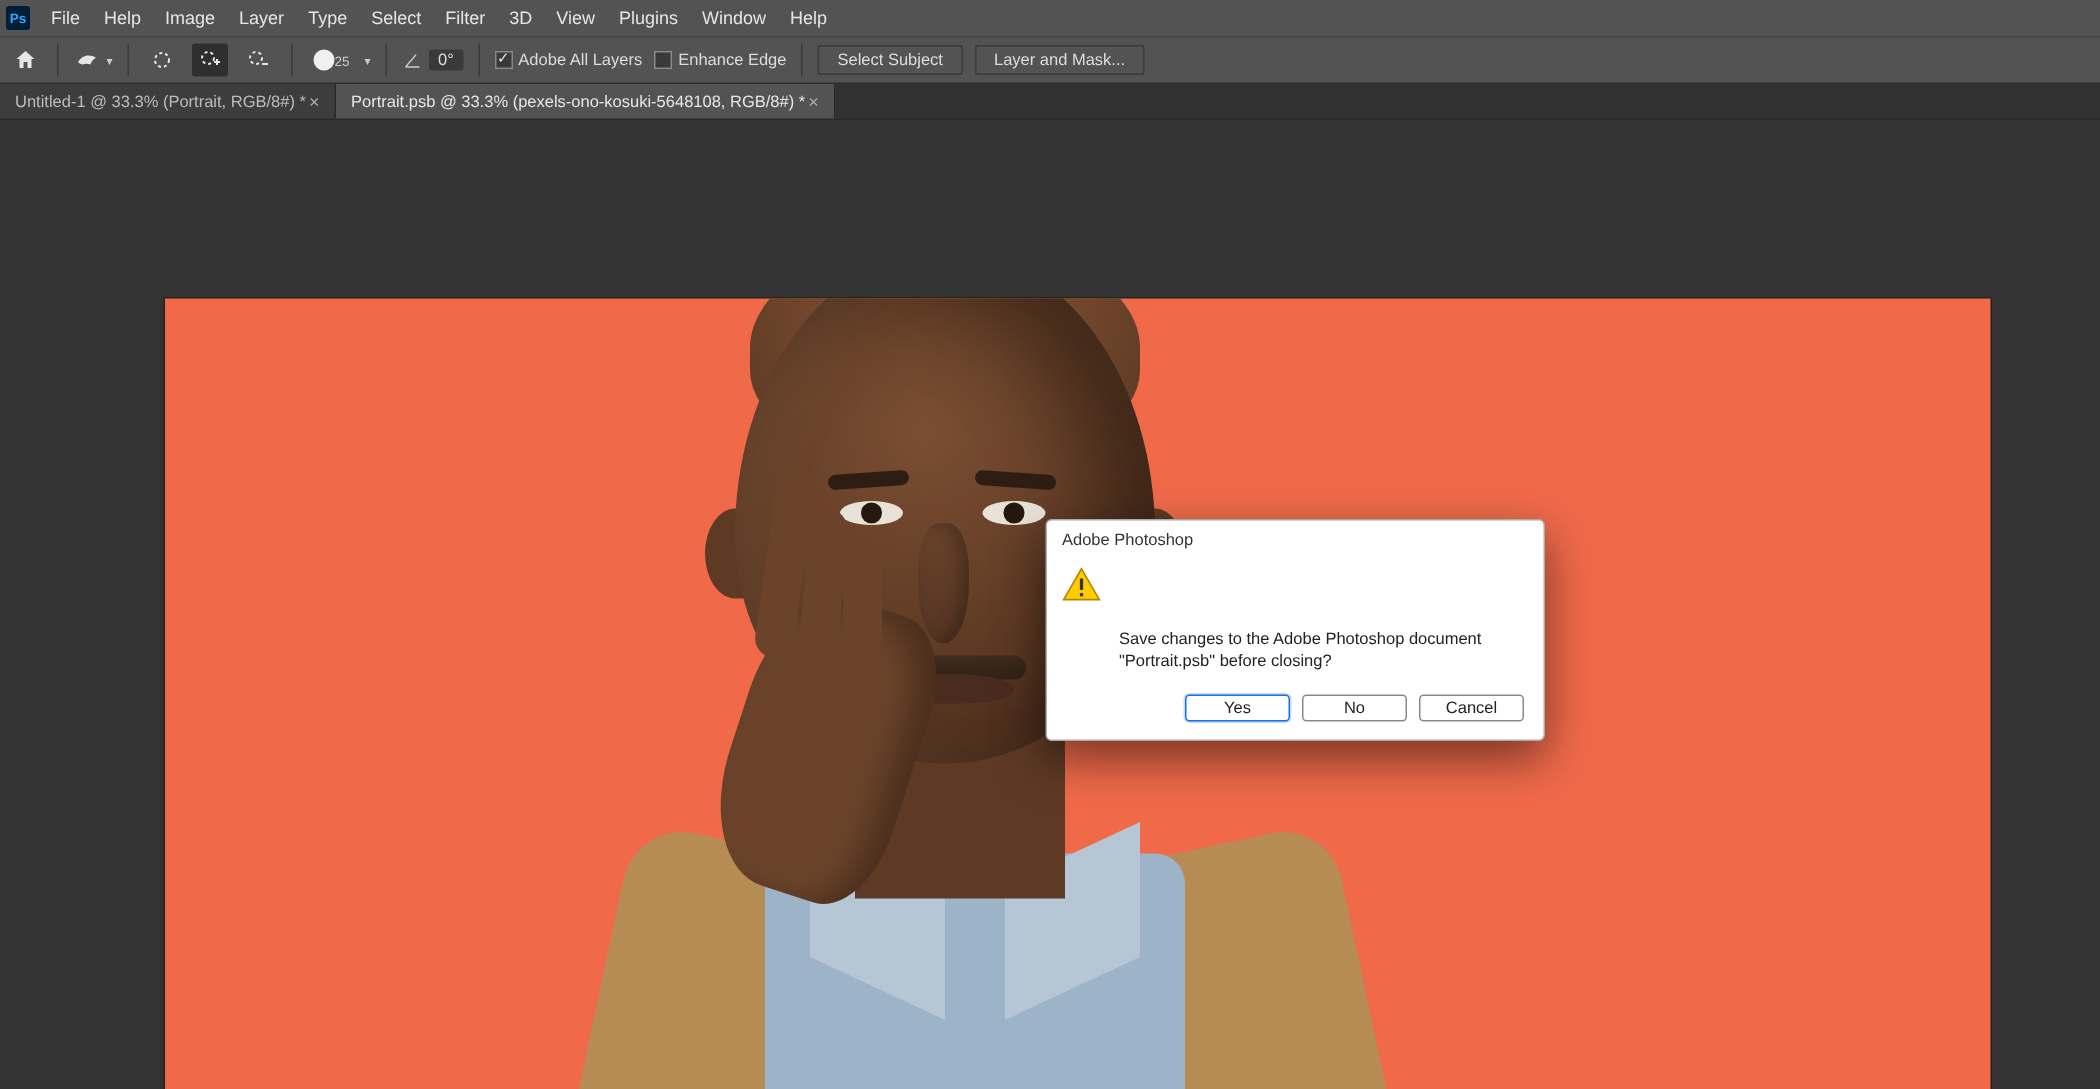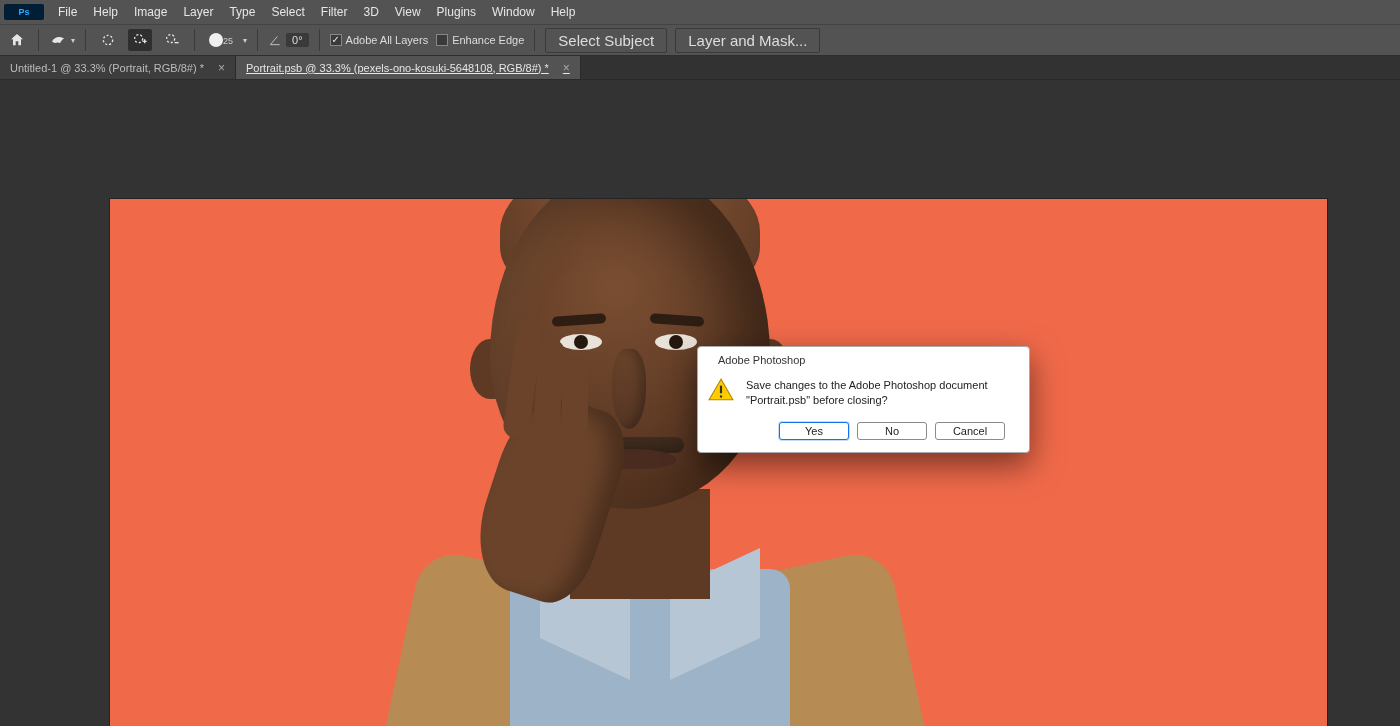--- a/index.html
+++ b/index.html
@@ -1,20 +1,20 @@
 <!DOCTYPE html>
 <html><head>
 <meta charset="utf-8">
 <style>
   * { margin: 0; padding: 0; box-sizing: border-box; font-family: "Segoe UI", Tahoma, sans-serif; }
   body { width: 1400px; height: 726px; background: #333333; overflow: hidden; position: relative; }
 
   
   .menubar { height: 24px; background: #535353; display: flex; align-items: center; padding: 0 4px; gap: 0; font-size: 12px; color: #e6e6e6; }
-  .ps-logo { width: 40px; height: 16px; background: #001e36; color: #31a8ff; display:flex; align-items:center; justify-content:center; font-size:9px; font-weight:bold; border-radius:2px; margin-right:6px;}
+  .ps-logo { width: 16px; height: 16px; background: #001e36; color: #31a8ff; display:flex; align-items:center; justify-content:center; font-size:9px; font-weight:bold; border-radius:2px; margin-right:6px;}
   .menu-item { padding: 4px 8px; cursor: default; }
 
   
   .optionsbar { height: 32px; background: #535353; border-top:1px solid #434343; border-bottom:1px solid #2e2e2e; display:flex; align-items:center; padding:0 6px; gap:8px; font-size:11px; color:#ddd;}
   .home-btn { width: 22px; height:22px; display:flex; align-items:center; justify-content:center; }
   .home-btn svg { width:16px; height:16px; fill:#e6e6e6; }
   .sep { width:1px; height:22px; background:#3a3a3a; margin:0 2px;}
   .brush-tool { display:flex; align-items:center; gap:2px;}
   .brush-tool svg { width:18px; height:18px; fill:#e6e6e6;}
   .iconbtn { width:24px; height:22px; display:flex; align-items:center; justify-content:center; border-radius:2px;}
@@ -23,27 +23,27 @@
   .brush-preview { display:flex; flex-direction:row; align-items:center; gap:0; margin-left:4px;}
   .brush-dot { width:14px; height:14px; border-radius:50%; background:#f0f0f0; }
   .brush-size { font-size:9px; color:#ccc; margin-top:1px;}
   .chev { font-size:8px; color:#ccc; margin-left:2px;}
   .angle-ctl { display:flex; align-items:center; gap:4px;}
   .angle-ctl svg { width:14px; height:14px; fill:none; stroke:#ccc; stroke-width:1.5;}
   .angle-val { background:#3a3a3a; padding:1px 6px; font-size:11px; border-radius:2px;}
   .chk { display:flex; align-items:center; gap:4px;}
   .chk .box { width:12px; height:12px; border:1px solid #888; background:#3a3a3a; display:flex; align-items:center; justify-content:center;}
   .chk .box.checked::after{ content:"✓"; font-size:10px; color:#e6e6e6; line-height:1;}
-  .opt-btn { background:#535353; border:1px solid #3a3a3a; padding:3px 12px; font-size:15px; color:#ddd; border-radius:2px;}
+  .opt-btn { background:#535353; border:1px solid #3a3a3a; padding:3px 12px; font-size:11px; color:#ddd; border-radius:2px;}
 
   
   .doctabs { height: 24px; background: #323232; display:flex; align-items:center; font-size:11px; color:#ccc; border-bottom:1px solid #2a2a2a;}
-  .doctab { padding: 0 10px; height:100%; display:flex; align-items:center; gap:14px; border-right:1px solid #2a2a2a; cursor:default;}
+  .doctab { padding: 0 10px; height:100%; display:flex; align-items:center; gap:2px; border-right:1px solid #2a2a2a; cursor:default;}
   .doctab.inactive { background:#3d3d3d; color:#bcbcbc;}
-  .doctab.active { background:#535353; color:#e6e6e6;text-decoration:underline;}
+  .doctab.active { background:#535353; color:#e6e6e6;}
   .doctab .close { font-size:12px; color:#aaa; }
 
   
   .workarea { position:absolute; top:80px; left:0; right:0; bottom:0; background:#333333; }
   .canvas { position:absolute; left:110px; top:119px; width:1217px; height:527px; background:#f06a4a; overflow:hidden; box-shadow: 0 0 0 1px rgba(0,0,0,.3);}
   
   .portrait { position:absolute; left:240px; top:-60px; width:600px; height:720px; }
   .head { position:absolute; left:140px; top:30px; width:280px; height:340px; background: radial-gradient(circle at 45% 35%, #7a4e32 0%, #5e3a24 55%, #4a2c1b 100%); border-radius: 48% 48% 50% 50% / 55% 55% 45% 45%; box-shadow: inset -30px 20px 60px rgba(0,0,0,.35), inset 20px 0 40px rgba(255,210,170,.07);}
   .scalp { position:absolute; left:150px; top:18px; width:260px; height:150px; background: radial-gradient(circle at 50% 30%, #8b5d3b 0%, #6e452b 60%, #5a3724 100%); border-radius: 50% 50% 40% 40%; }
   .ear-l { position:absolute; left:120px; top:200px; width:40px; height:60px; background:#5e3a24; border-radius:50% 40% 40% 50%; }
@@ -64,25 +64,25 @@
   .jacket-l{ left:40px; transform:rotate(12deg); border-radius:40px 0 0 0;}
   .jacket-r{ left:330px; transform:rotate(-12deg); border-radius:0 40px 0 0;}
   .hand { position:absolute; left:140px; top:260px; width:120px; height:200px; background:#6a432a; border-radius:40% 30% 30% 40%; transform:rotate(18deg); box-shadow: inset -14px 6px 20px rgba(0,0,0,.3);}
   .finger1,.finger2,.finger3{ position:absolute; width:26px; background:#6a432a; border-radius:14px;}
   .finger1{ left:160px; top:180px; height:120px; transform:rotate(8deg);}
   .finger2{ left:186px; top:200px; height:100px; transform:rotate(4deg);}
   .finger3{ left:212px; top:220px; height:80px; transform:rotate(0deg);}
 
   
   .dialog { position:absolute; left:697px; top:266px; width:333px; background:#fff; border:1px solid #aaa; border-radius:4px; box-shadow: 0 12px 32px rgba(0,0,0,.5); font-size:11px; color:#222;}
-  .dlg-title { padding:7px 20px; font-size:11px; color:#333;}
+  .dlg-title { padding:7px 10px; font-size:11px; color:#333;}
   .dlg-body { display:flex; gap:12px; padding:4px 12px 4px 10px;}
   .warn-icon svg { width:26px; height:26px; }
-  .dlg-msg { line-height:1.35; padding-top:1px;}
-  .dlg-btns { display:flex; justify-content:flex-end; gap:8px; padding:10px 24px 12px;}
+  .dlg-msg { line-height:1.35; padding-top:1px;margin-top:41px;}
+  .dlg-btns { display:flex; justify-content:flex-end; gap:8px; padding:10px 13px 12px;}
   .dlg-btn { width:70px; padding:2px 0; text-align:center; background:#fff; border:1px solid #8a8a8a; border-radius:3px; font-size:11px; color:#222;}
   .dlg-btn.primary { border:1px solid #1473e6; box-shadow: 0 0 0 1px rgba(20,115,230,.25);}
 </style>
 </head>
 <body>
 
 <div class="menubar">
   <div class="ps-logo">
       <span>Ps</span>
     </div>

